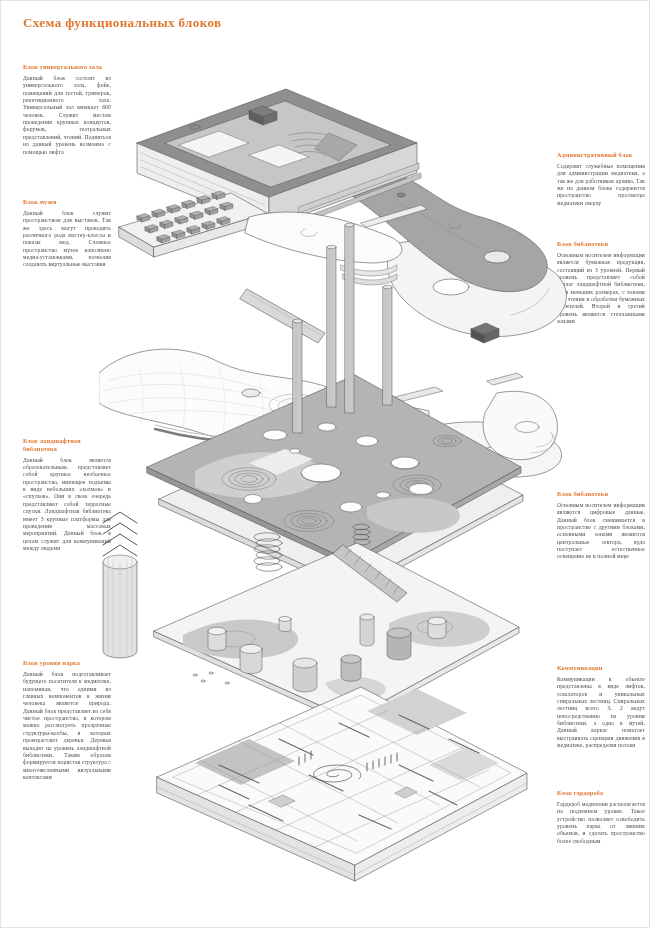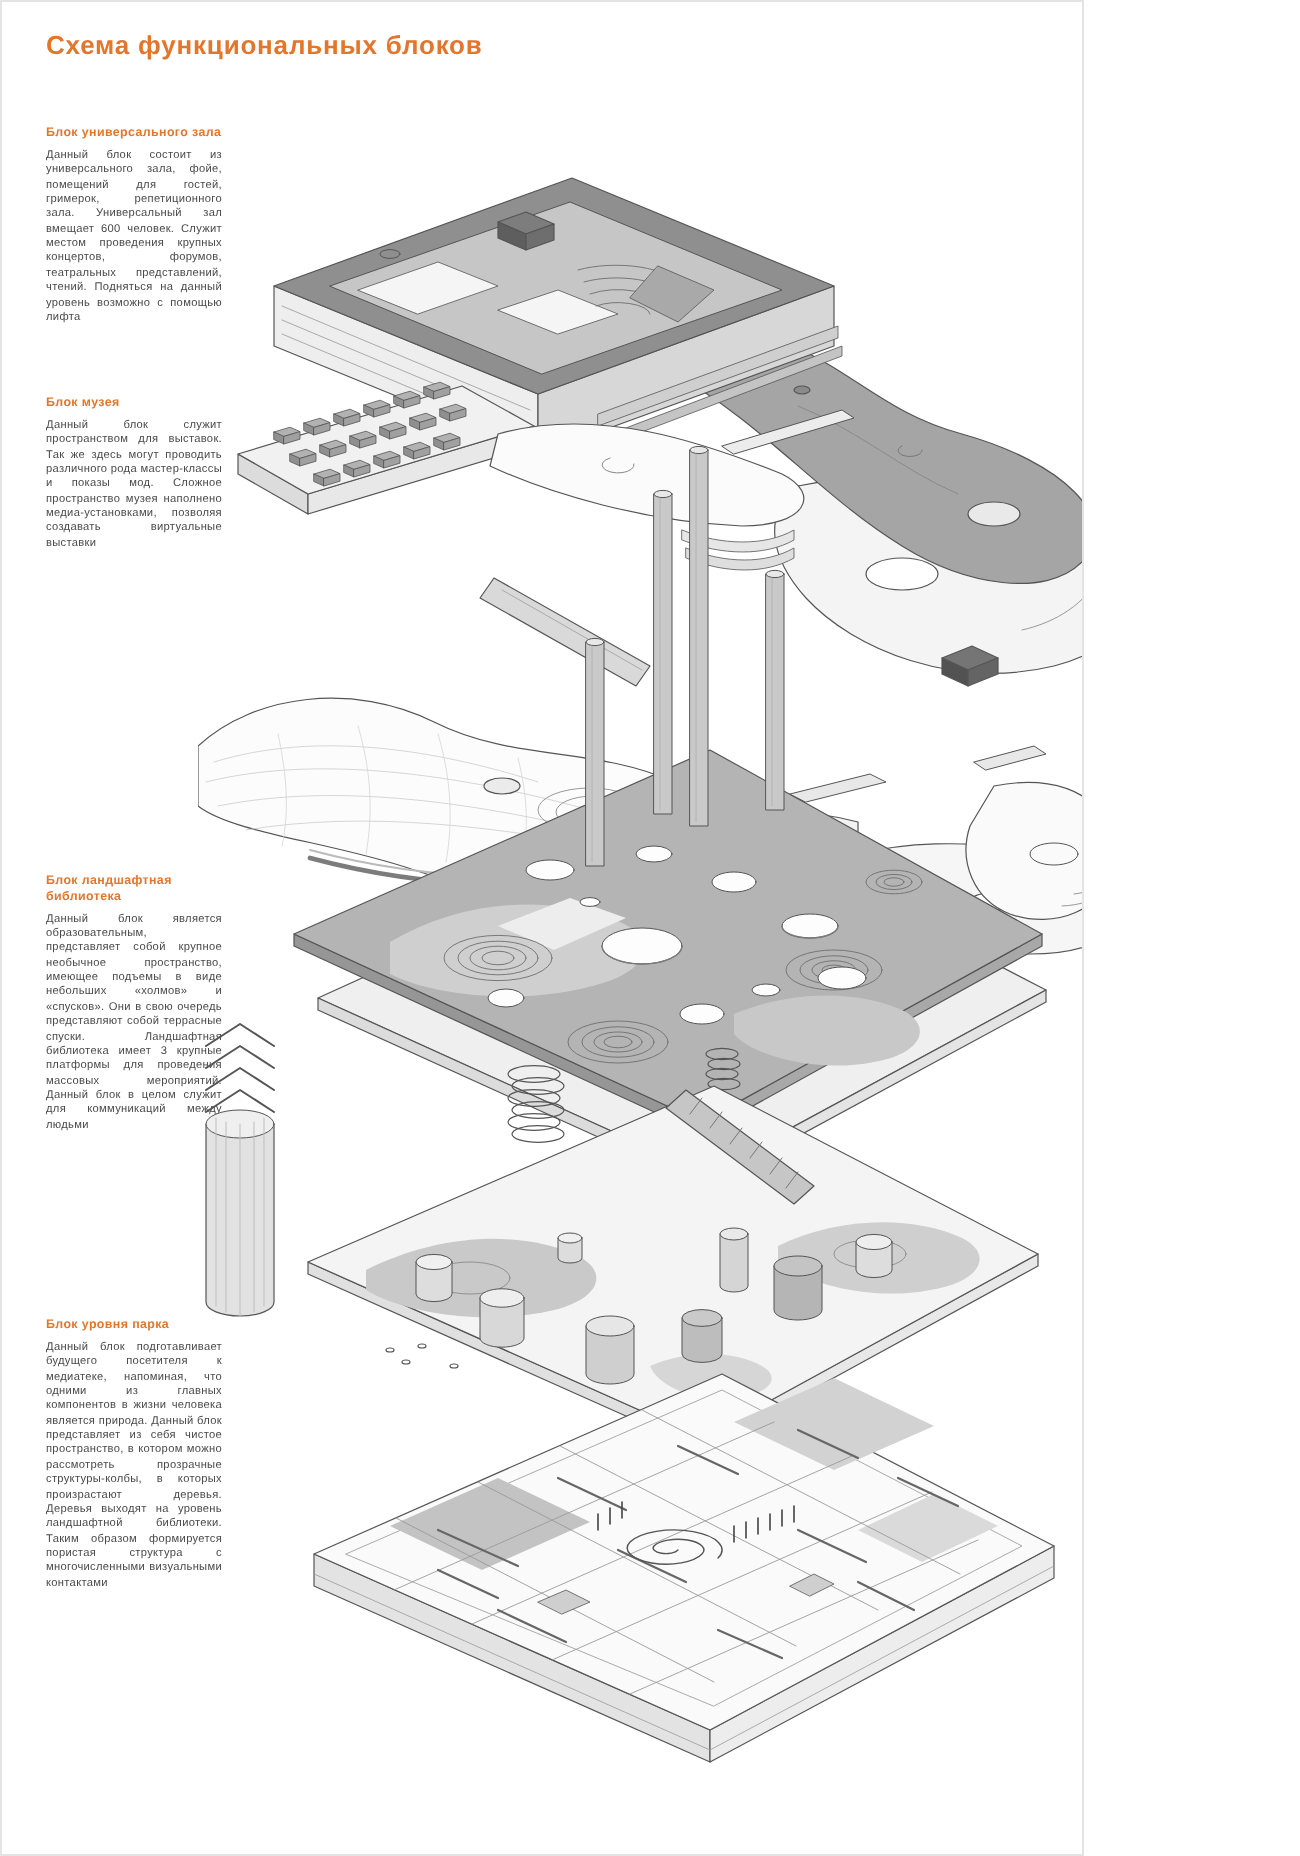--- a/index.html
+++ b/index.html
@@ -1,18 +1,18 @@
 <!DOCTYPE html>
 <html lang="ru"><head>
 <meta charset="utf-8">
 <style>
   html,body{margin:0;padding:0;background:#fff;}
   body{font-family:"Liberation Sans",sans-serif;}
-  .page{position:relative;width:542px;height:928px;background:#ffffff;overflow:hidden;
-        box-sizing:border-box;border:1px solid #e4e4e4;}
+  .page{position:relative;width:650px;height:928px;background:#ffffff;overflow:hidden;
+        box-sizing:border-box;border:1px solid #e4e4e4;font-family:Liberation Serif, serif;}
   .title{position:absolute;left:22px;top:14px;font-size:13px;font-weight:bold;
          color:#e2762d;letter-spacing:.4px;}
   .note{position:absolute;width:88px;}
   .note.left{left:22px;}
   .note.right{left:556px;}
   .note h2{margin:0 0 4px 0;font-size:6.2px;line-height:1.25;font-weight:bold;
            color:#e2762d;letter-spacing:.2px;}
   .note p{margin:0;font-size:5.6px;line-height:1.32;color:#4a4a4a;
           text-align:justify;letter-spacing:.15px;}
   .axo{position:absolute;left:98px;top:74px;}

